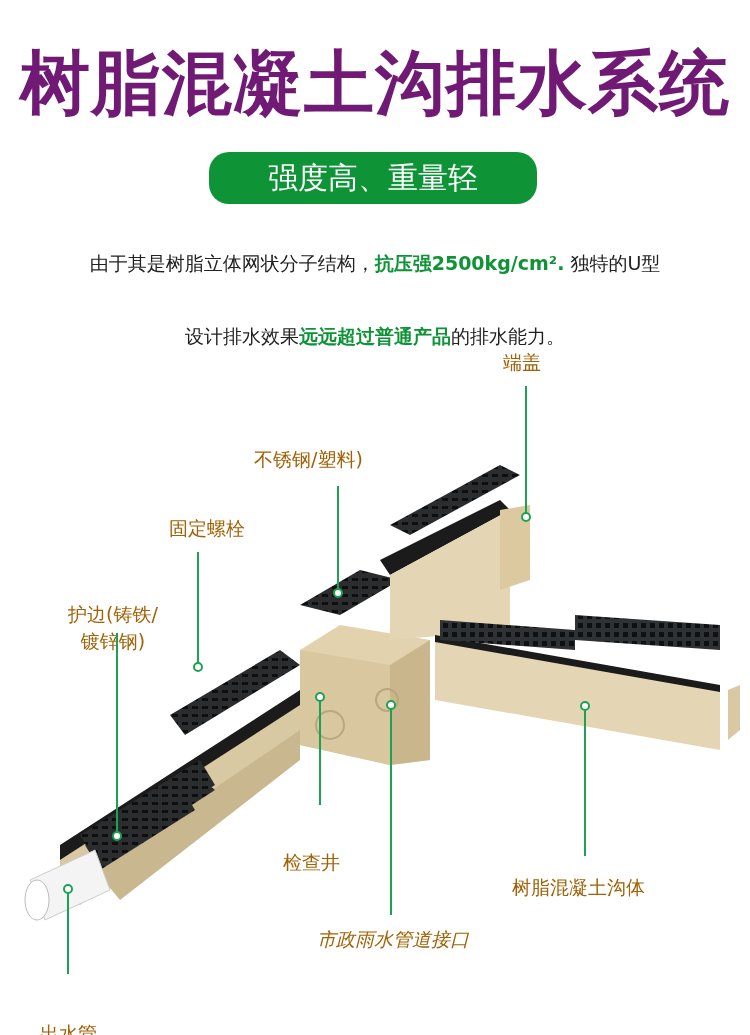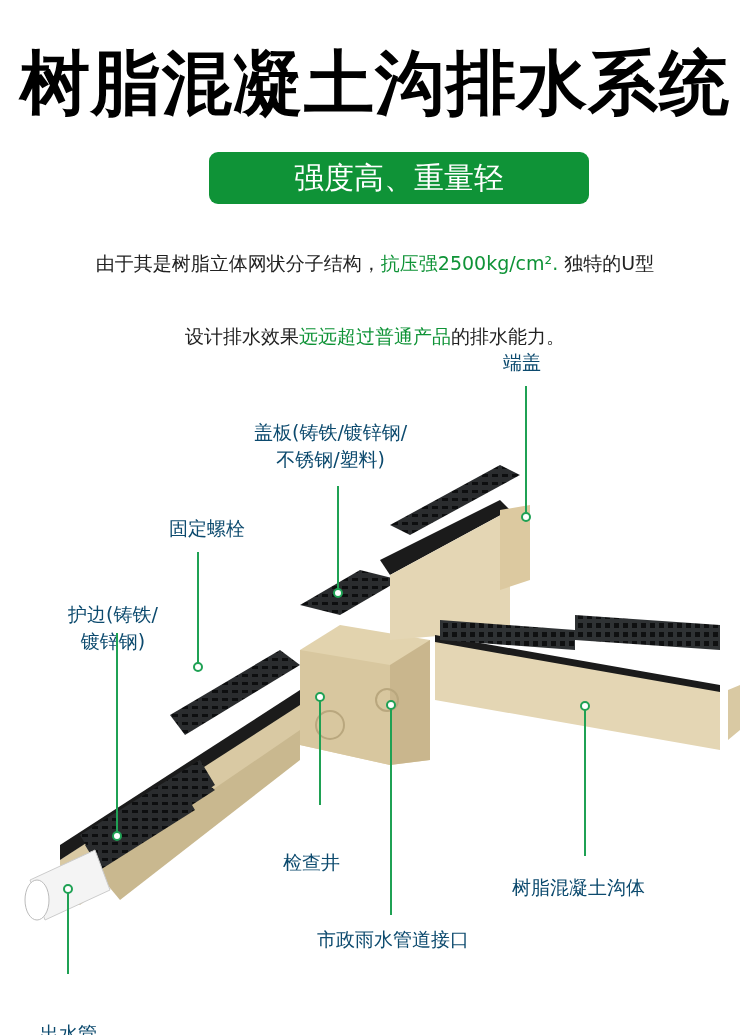--- a/index.html
+++ b/index.html
@@ -1,23 +1,23 @@
 <!DOCTYPE html>
 <html><head>
 <meta charset="utf-8">
 <style>
   html,body{margin:0;padding:0;background:#fff;}
   body{width:750px;height:1035px;position:relative;overflow:hidden;font-family:"DejaVu Sans","Liberation Sans",sans-serif;color:#111;}
-  .title{position:absolute;left:0;top:48px;width:750px;text-align:center;font-size:70px;font-weight:bold;letter-spacing:1px;color:#000000;line-height:1;}
-  .pill{position:absolute;left:209px;top:152px;width:380px;height:52px;border-radius:9px;background:#0f9337;color:#fff;font-size:30px;text-align:center;line-height:52px;}
+  .title{position:absolute;left:0;top:48px;width:750px;text-align:center;font-size:70px;font-weight:bold;letter-spacing:1px;color:#701a75;line-height:1;}
+  .pill{position:absolute;left:209px;top:152px;width:328px;height:52px;border-radius:20px;background:#0f9337;color:#fff;font-size:30px;text-align:center;line-height:52px;}
   .desc{position:absolute;left:0;width:750px;text-align:center;font-size:19px;color:#222;line-height:1;}
-  .desc .hl{color:#0f9337;font-weight:normal;}
+  .desc .hl{color:#0f9337;font-weight:bold;}
   .d1{top:254px;}
   .d2{top:288px;margin-top:39px;}
-  .label{position:absolute;font-size:19px;color:#0c4a6e;line-height:27px;text-align:center;white-space:nowrap;}
+  .label{position:absolute;font-size:19px;color:#a16207;line-height:27px;text-align:center;white-space:nowrap;}
   .lead{position:absolute;width:2px;background:#1fa154;}
   .dot{position:absolute;width:6px;height:6px;border-radius:50%;border:2px solid #1fa154;background:#fff;}
   svg.art{position:absolute;left:0;top:330px;}
 </style>
 </head>
 <body>
 
 <div class="title">树脂混凝土沟排水系统</div>
 <div class="pill">强度高、重量轻</div>
 
@@ -73,39 +73,39 @@
     <polygon points="440,620 575,630 575,650 440,640" fill="url(#grate2)"></polygon>
     <polygon points="575,615 720,625 720,650 575,640" fill="url(#grate2)"></polygon>
     <polygon points="728,690 740,685 740,730 728,740" fill="#d9c9a3"></polygon>
   </g>
 </svg>
 
 <div class="label" style="left:503px;top:349px;">端盖</div>
 <div class="lead" style="left:525px;top:386px;height:128px;"></div>
 <div class="dot" style="left:521px;top:512px;"></div>
 
-<div class="label" style="left:254px;top:419px;"><span>盖板(铸铁/镀锌钢/</span><br><span>不锈钢/塑料)</span></div>
+<div class="label" style="left:254px;top:419px;"><br><span>不锈钢/塑料)</span></div>
 <div class="lead" style="left:337px;top:486px;height:104px;"></div>
 <div class="dot" style="left:333px;top:588px;"></div>
 
 <div class="label" style="left:153px;top:515px;margin-left:16px;">固定螺栓</div>
 <div class="lead" style="left:197px;top:552px;height:112px;"></div>
 <div class="dot" style="left:193px;top:662px;"></div>
 
 <div class="label" style="left:68px;top:601px;"><span>护边(铸铁/</span><br><span>镀锌钢)</span></div>
 <div class="lead" style="left:116px;top:633px;height:200px;"></div>
 <div class="dot" style="left:112px;top:831px;"></div>
 
 <div class="dot" style="left:315px;top:692px;"></div>
 <div class="lead" style="left:319px;top:700px;height:105px;"></div>
 <div class="label" style="left:283px;top:849px;">检查井</div>
 
 <div class="dot" style="left:386px;top:700px;"></div>
 <div class="lead" style="left:390px;top:708px;height:207px;"></div>
-<div class="label" style="left:317px;top:926px;">市政雨水管道接口</div>
+<div class="label" style="left:317px;top:926px;font-style:italic;">市政雨水管道接口</div>
 
 <div class="dot" style="left:580px;top:701px;"></div>
 <div class="lead" style="left:584px;top:709px;height:147px;"></div>
 <div class="label" style="left:512px;top:862px;margin-top:12px;">树脂混凝土沟体</div>
 
 <div class="dot" style="left:63px;top:884px;"></div>
 <div class="lead" style="left:67px;top:892px;height:82px;"></div>
 <div class="label" style="left:40px;top:980px;margin-top:40px;">出水管</div>
 
 </body></html>

